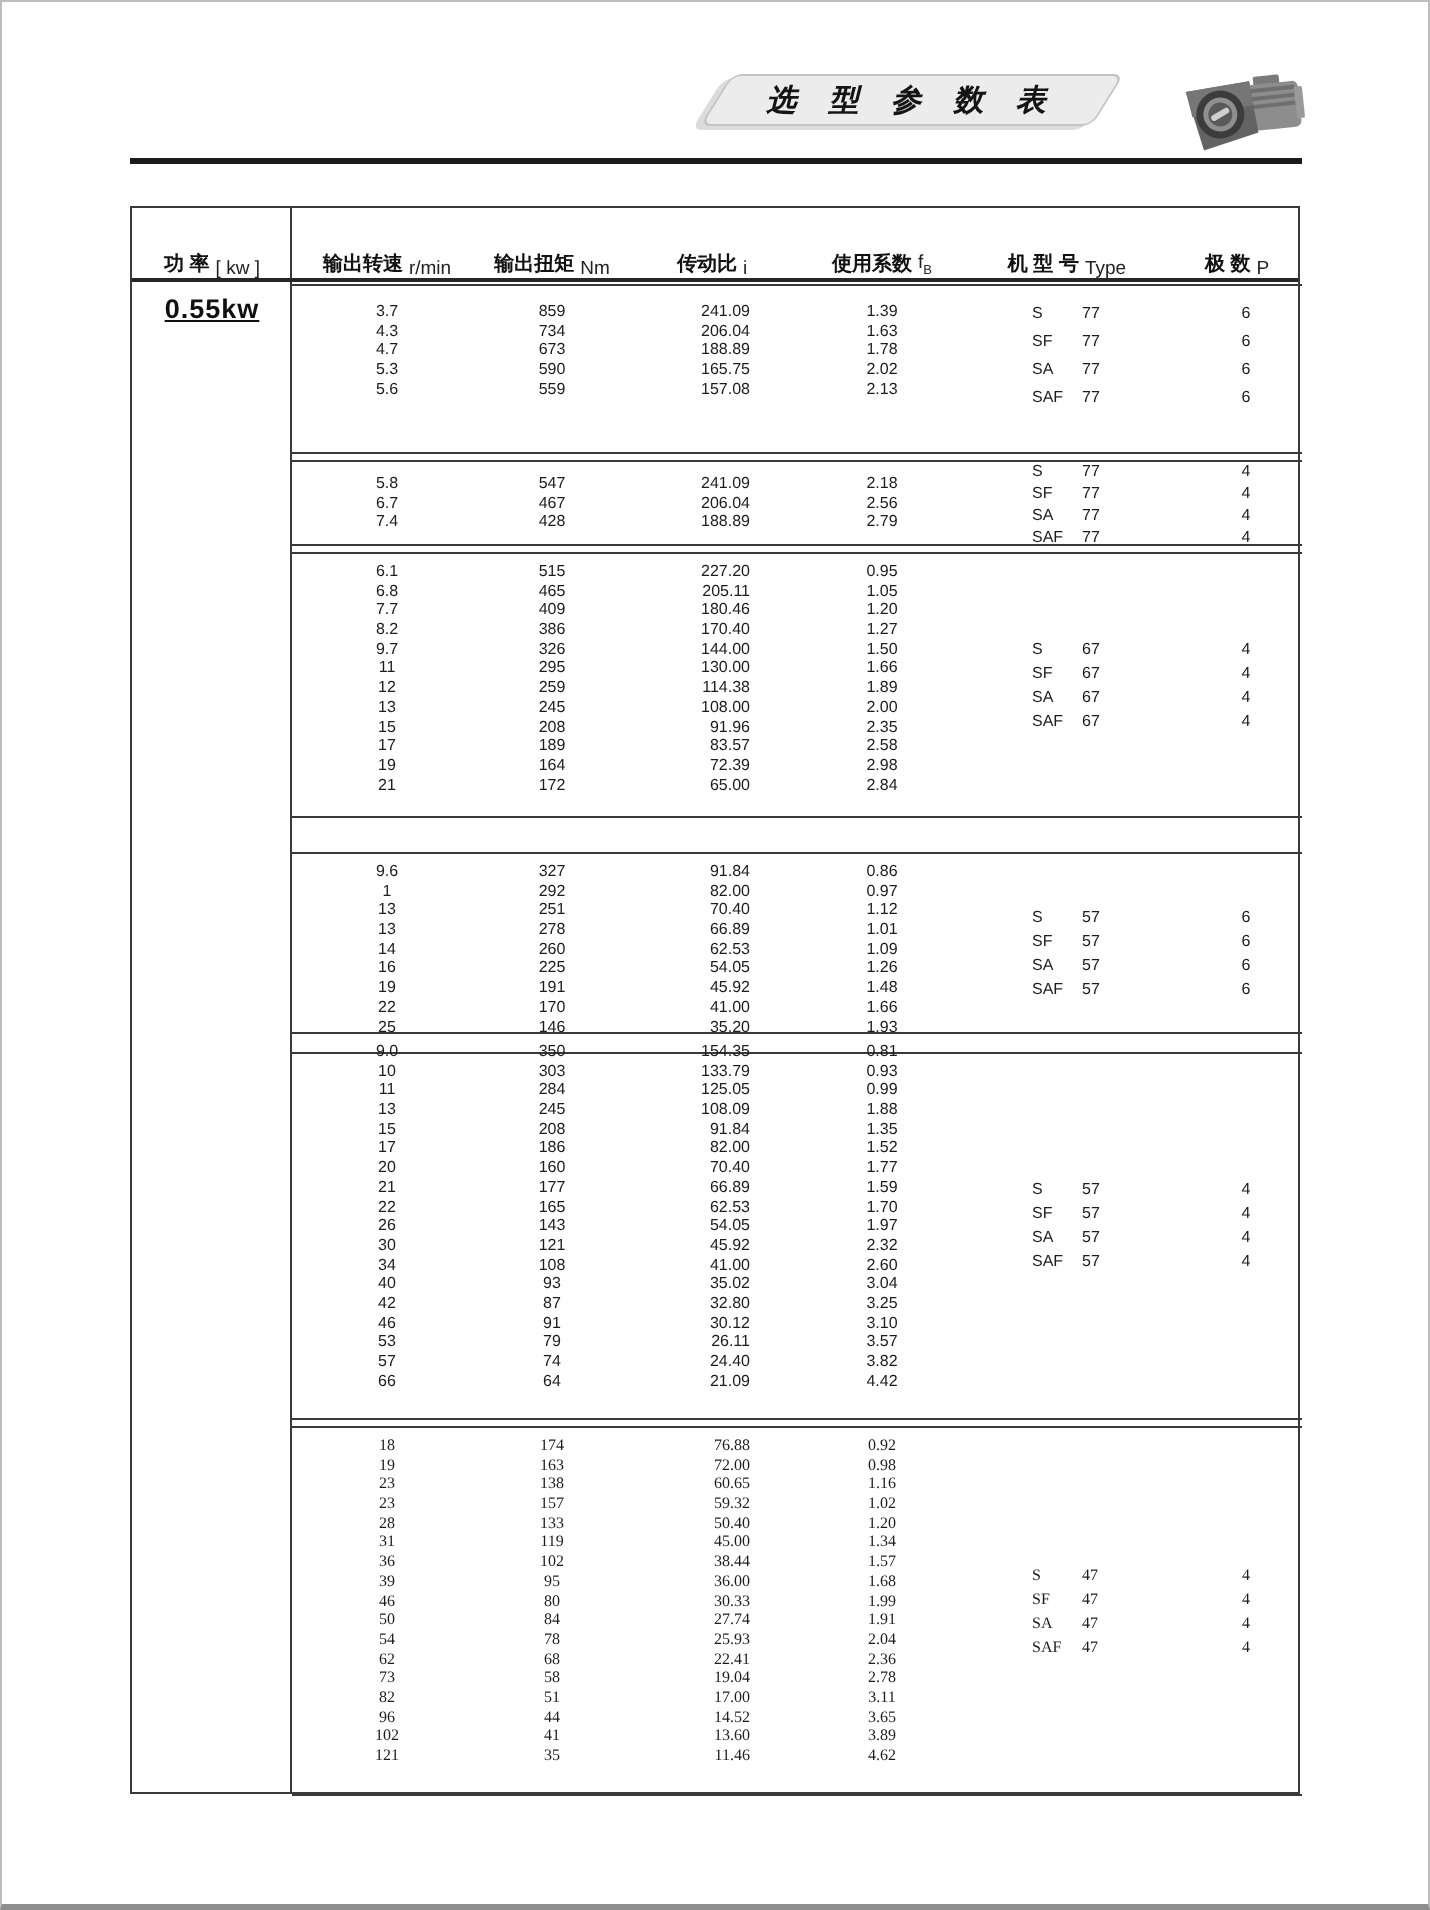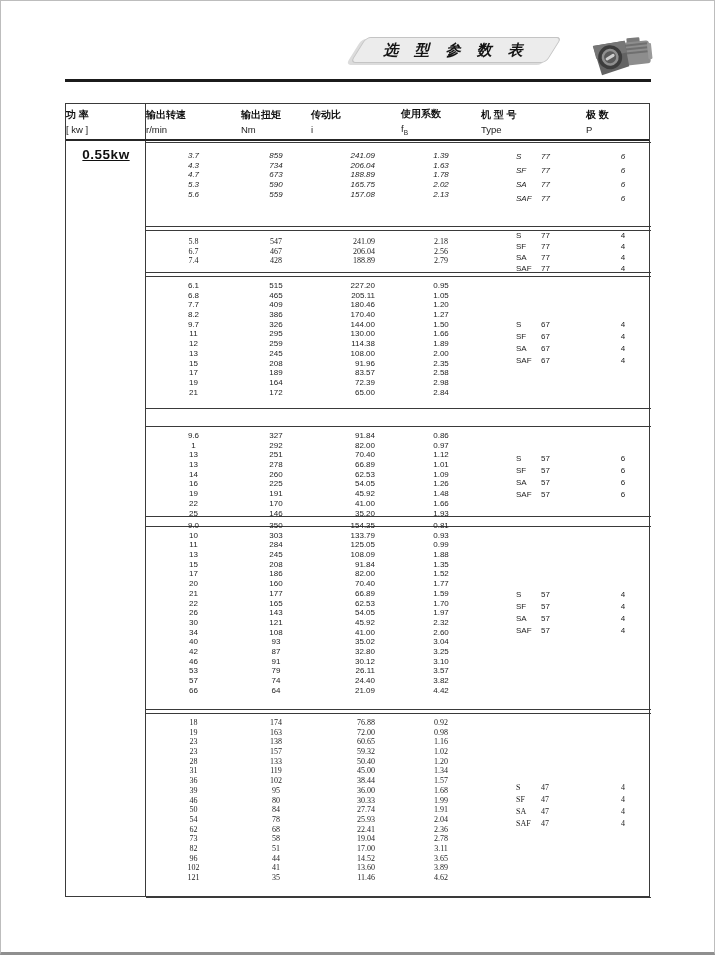--- a/index.html
+++ b/index.html
@@ -12,21 +12,21 @@
   .ribbon-text{position:absolute;inset:0;display:flex;align-items:center;justify-content:center;font-style:italic;font-weight:bold;font-size:15px;letter-spacing:6px;color:#141414;white-space:nowrap;}
 
   .top-rule{position:absolute;left:65px;top:79px;width:586px;height:3px;background:#1b1b1b;}
 
   .motor-icon{position:absolute;left:590px;top:33px;width:64px;height:45px;}
 
   
   .sel-table{position:absolute;left:65px;top:103px;width:585px;height:794px;border:1px solid #3a3a3a;box-sizing:border-box;}
   .power-col{position:absolute;left:0;top:0;width:80px;height:100%;border-right:1px solid #3a3a3a;box-sizing:border-box;}
   .header-row{position:absolute;left:0;top:0;width:100%;height:37px;border-bottom:2px solid #262626;box-sizing:border-box;display:grid;grid-template-columns:80px 95px 70px 90px 80px 105px 65px;}
-  .hcell{display:flex;flex-direction:column;align-items:flex-start;justify-content:center;gap:3px;}
+  .hcell{display:flex;flex-direction:row;align-items:flex-end;justify-content:center;gap:3px;}
   .hcn{font-size:10px;font-weight:bold;color:#121212;white-space:nowrap;}
   .hunit{font-size:9.5px;color:#222;line-height:1;}
   .hunit sub{font-size:6.5px;}
   .power-label{position:absolute;left:0;top:43px;width:80px;text-align:center;font-weight:bold;font-size:13.5px;color:#101010;letter-spacing:0.5px;text-decoration:underline;}
 
   
   .block{position:absolute;left:80px;width:505px;border-top:1px solid #3a3a3a;border-bottom:1px solid #3a3a3a;box-sizing:border-box;}
   .row{display:grid;grid-template-columns:95px 70px 90px 80px;height:9.7px;line-height:9.7px;font-size:8px;color:#1c1c1c;}
   .c-speed,.c-torque,.c-fb{text-align:center;}
   .c-ratio{text-align:right;padding-right:26px;}
@@ -99,21 +99,21 @@
     </div>
     <div class="hcell">
       <span class="hcn">极 数</span>
       <span class="hunit">P</span>
     </div>
   </div>
 
   <div class="power-label">0.55kw</div>
 
   <div id="blocks">
-      <div class="block g1" style="top: 38px; height: 85px; font-style: italic;">
+      <div class="block g1" style="top: 38px; height: 85px;">
         <div class="rows" style="padding-top: 8px;">
           <div class="row">
             <span class="c-speed">3.7</span>
             <span class="c-torque">859</span>
             <span class="c-ratio">241.09</span>
             <span class="c-fb">1.39</span>
           </div>
           <div class="row">
             <span class="c-speed">4.3</span>
             <span class="c-torque">734</span>
@@ -140,21 +140,21 @@
           </div>
         </div>
         <div class="models">
           <div class="model-line"><span class="m-prefix">S</span><span>77</span><span class="m-poles">6</span></div>
           <div class="model-line"><span class="m-prefix">SF</span><span>77</span><span class="m-poles">6</span></div>
           <div class="model-line"><span class="m-prefix">SA</span><span>77</span><span class="m-poles">6</span></div>
           <div class="model-line"><span class="m-prefix">SAF</span><span>77</span><span class="m-poles">6</span></div>
         </div>
       </div>
       <div class="block g2" style="top: 126px; height: 43px;">
-        <div class="rows" style="padding-top: 6px; font-family: Liberation Serif, serif;">
+        <div class="rows" style="padding-top: 6px;">
           <div class="row">
             <span class="c-speed">5.8</span>
             <span class="c-torque">547</span>
             <span class="c-ratio">241.09</span>
             <span class="c-fb">2.18</span>
           </div>
           <div class="row">
             <span class="c-speed">6.7</span>
             <span class="c-torque">467</span>
             <span class="c-ratio">206.04</span>

